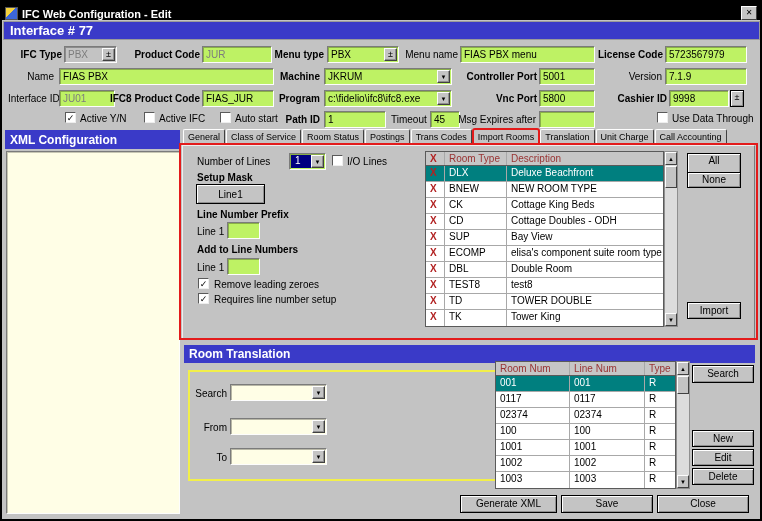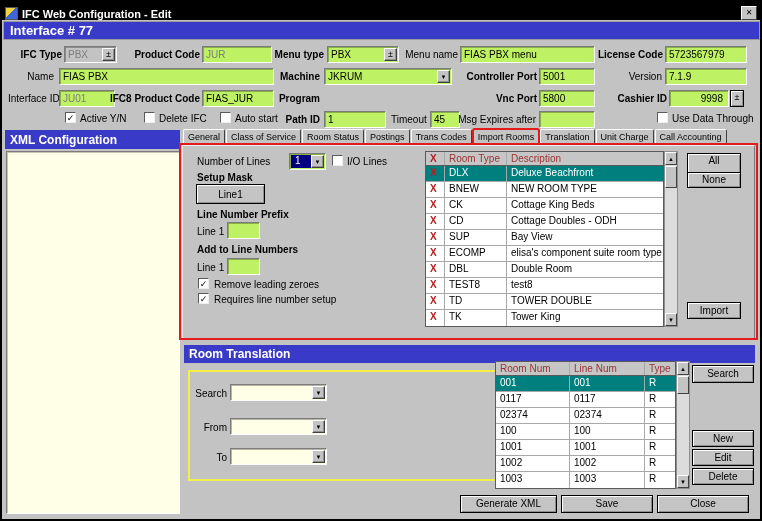--- a/index.html
+++ b/index.html
@@ -23,21 +23,21 @@
   .b { font-weight:bold; }
   .r { text-align:right; }
   .fld { position:absolute; height:17px; background:#bef264;
     border:1px solid; border-color:#7b7b7b #fdfdfd #fdfdfd #7b7b7b;
     box-shadow:inset 1px 1px 0 rgba(0,0,0,.28);
     padding:2px 3px 0; white-space:nowrap; overflow:hidden; line-height:12px; }
   .fld .fval { display:block; overflow:hidden; white-space:nowrap; }
   .gray { background:#c3c3c3; }
   .cream { background:#fffee6; }
   .dis { color:#7d7d7d; }
-  .ra { text-align:right; padding-right:2px; }
+  .ra { text-align:left; padding-right:2px; }
   .cbtn { position:absolute; right:1px; top:1px; width:13px; height:13px; background:#c4c4c4;
     border:1px solid; border-color:#fdfdfd #404040 #404040 #fdfdfd;
     box-shadow:inset -1px -1px 0 #8f8f8f; text-align:center; font-size:6px; line-height:12px; }
   .spin { font-size:9px; line-height:11px; }
   .btn { position:absolute; background:#c4c4c4; text-align:center;
     border:1px solid #000; box-shadow:inset 1px 1px 0 #fff, inset -1px -1px 0 #8f8f8f;
     font-size:10px; padding-top:2px; cursor:default; }
   .cb { position:absolute; width:11px; height:11px; background:#fff;
     border:1px solid; border-color:#5a5a5a #eee #eee #5a5a5a;
     font-size:9px; line-height:10px; text-align:center; font-weight:bold; }
@@ -132,36 +132,40 @@
 
   <div class="lbl r" style="left:6px;top:91px;width:47px">Interface ID</div>
   <div class="fld" style="left:57px;top:88px;width:56px">
     <span class="fval dis">JU01</span>
   </div>
   <div class="lbl b r" style="left:100px;top:91px;width:98px">IFC8 Product Code</div>
   <div class="fld" style="left:200px;top:88px;width:72px">
     <span class="fval">FIAS_JUR</span>
   </div>
   <div class="lbl b r" style="left:270px;top:91px;width:48px">Program</div>
+  <div class="fld" style="left:322px;top:88px;width:128px;padding-right:16px">
+    <span class="fval">c:\fidelio\ifc8\ifc8.exe</span>
+    <span class="cbtn">▼</span>
+  </div>
   <div class="lbl b r" style="left:465px;top:91px;width:70px">Vnc Port</div>
   <div class="fld" style="left:537px;top:88px;width:56px">
     <span class="fval">5800</span>
   </div>
   <div class="lbl b r" style="left:600px;top:91px;width:65px">Cashier ID</div>
   <div class="fld" style="left:667px;top:88px;width:60px">
     <span class="fval ra">9998</span>
   </div>
   <div class="btn spin" style="left:728px;top:88px;width:14px;height:17px;font-size:9px;padding-top:1px">±</div>
 
   <div class="cb" style="left:63px;top:110px">
     <span>✓</span>
   </div>
   <div class="lbl" style="left:78px;top:111px">Active Y/N</div>
   <div class="cb" style="left:142px;top:110px"></div>
-  <div class="lbl" style="left:157px;top:111px">Delete IFC</div>
+  <div class="lbl" style="left:157px;top:111px">Active IFC</div>
   <div class="cb" style="left:218px;top:110px"></div>
   <div class="lbl" style="left:233px;top:111px">Auto start</div>
   <div class="lbl b r" style="left:270px;top:112px;width:48px">Path ID</div>
   <div class="fld" style="left:322px;top:109px;width:62px">
     <span class="fval">1</span>
   </div>
   <div class="lbl" style="left:389px;top:112px">Timeout</div>
   <div class="fld" style="left:428px;top:109px;width:30px">
     <span class="fval">45</span>
   </div>

